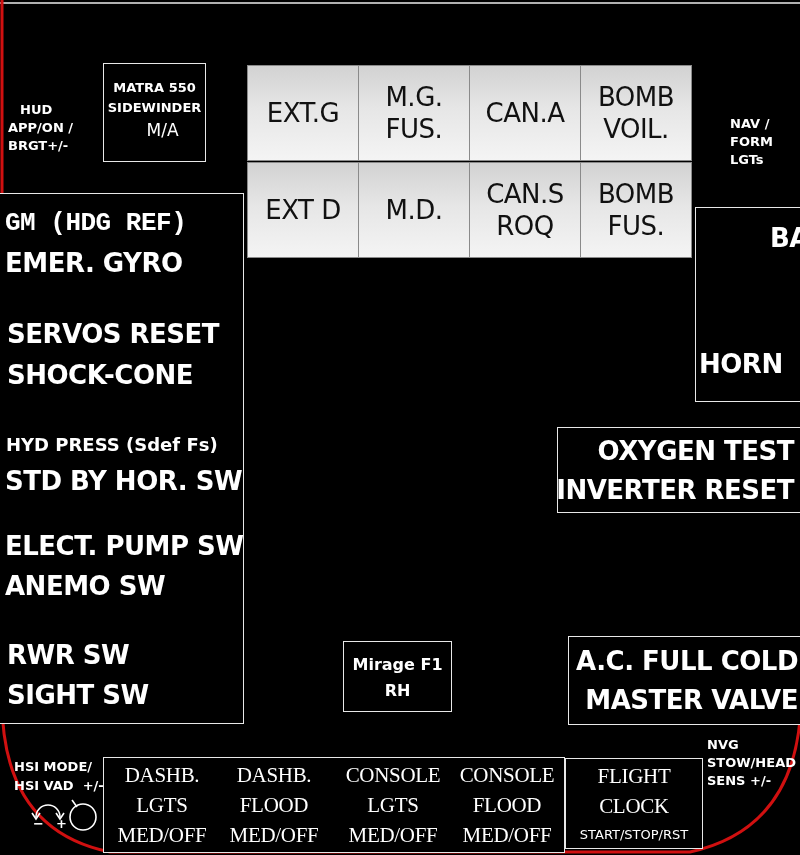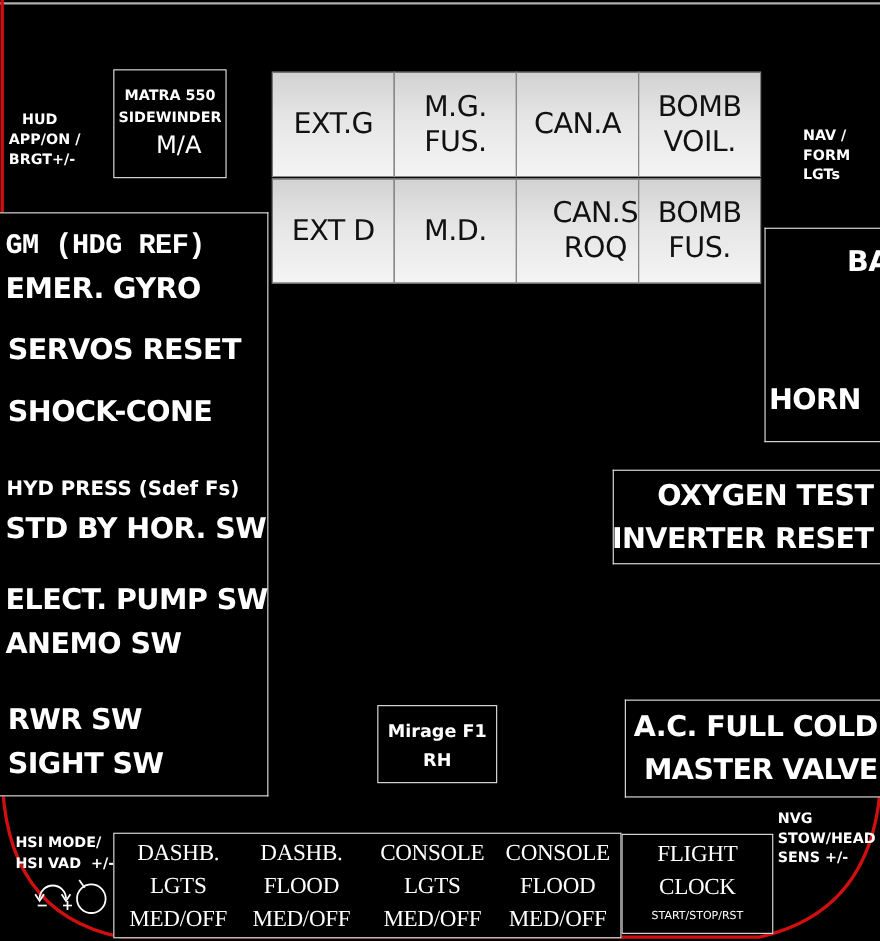--- a/index.html
+++ b/index.html
@@ -31,21 +31,21 @@
   <div style="padding-left:12px;">HUD</div>
   <div>APP/ON /</div>
   <div>BRGT+/-</div>
 </div>
 
 <div class="box" style="left:103px;top:63px;width:103px;height:99px;">
   <div class="lbl small" style="left:0;right:0;top:14px;text-align:center;line-height:20px;">
     <div>MATRA 550</div>
     <div>SIDEWINDER</div>
   </div>
-  <div class="lbl" style="left:16px;right:0;top:56px;text-align:center;font-size:22px;font-weight:normal;">M/A</div>
+  <div class="lbl" style="left:16px;right:0;top:56px;text-align:center;font-size:17px;font-weight:normal;">M/A</div>
 </div>
 
 <div class="grey" style="left:247px;top:65px;width:112px;height:96px;">
     <span>EXT.G</span>
   </div>
 <div class="grey" style="left:358px;top:65px;width:112px;height:96px;">
     <span>M.G.
 FUS.</span>
   </div>
 <div class="grey" style="left:469px;top:65px;width:112px;height:96px;">
@@ -54,39 +54,39 @@
 <div class="grey" style="left:580px;top:65px;width:112px;height:96px;">
     <span>BOMB
 VOIL.</span>
   </div>
 <div class="grey" style="left:247px;top:162px;width:112px;height:96px;">
     <span>EXT D</span>
   </div>
 <div class="grey" style="left:358px;top:162px;width:112px;height:96px;">
     <span>M.D.</span>
   </div>
-<div class="grey" style="left:469px;top:162px;width:112px;height:96px;justify-content:flex-end;">
+<div class="grey" style="left:469px;top:162px;width:112px;height:96px;">
     <span>CAN.S
 ROQ</span>
   </div>
 <div class="grey" style="left:580px;top:162px;width:112px;height:96px;">
     <span>BOMB
 FUS.</span>
   </div>
 
 <div class="lbl small" style="left:730px;top:115px;line-height:18px;">
   <div>NAV /</div>
   <div>FORM</div>
   <div>LGTs</div>
 </div>
 
 <div class="box" style="left:0;top:193px;width:244px;height:531px;border-left:none;">
   <div class="lbl big" style="left:5px;top:14px;font-family:Liberation Mono, monospace;">GM (HDG REF)</div>
   <div class="lbl big" style="left:5px;top:54px;">EMER. GYRO</div>
-  <div class="lbl big" style="left:7px;top:109px;">SERVOS RESET</div>
+  <div class="lbl big" style="left:7px;top:125px;">SERVOS RESET</div>
   <div class="lbl big" style="left:7px;top:166px;">SHOCK-CONE</div>
   <div class="lbl" style="left:6px;top:240px;font-size:18px;">HYD PRESS (Sdef Fs)</div>
   <div class="lbl big" style="left:5px;top:272px;">STD BY HOR. SW</div>
   <div class="lbl big" style="left:5px;top:337px;">ELECT. PUMP SW</div>
   <div class="lbl big" style="left:5px;top:377px;">ANEMO SW</div>
   <div class="lbl big" style="left:7px;top:446px;">RWR SW</div>
   <div class="lbl big" style="left:7px;top:486px;">SIGHT SW</div>
 </div>
 
 <div class="box" style="left:695px;top:207px;width:105px;height:195px;border-right:none;">
@@ -146,20 +146,20 @@
     <div>FLOOD</div>
     <div>MED/OFF</div>
   </div>
 </div>
 
 <div class="box" style="left:565px;top:758px;width:138px;height:91px;">
   <div class="col" style="left:0;right:0;top:2px;line-height:30px;">
     <div>FLIGHT</div>
     <div>CLOCK</div>
   </div>
-  <div class="lbl" style="left:0;right:0;top:68px;text-align:center;font-size:10px;font-weight:normal;">START/STOP/RST</div>
+  <div class="lbl" style="left:0;right:0;top:68px;text-align:center;font-size:13px;font-weight:normal;">START/STOP/RST</div>
 </div>
 
 <div class="lbl small" style="left:707px;top:736px;line-height:18px;">
   <div>NVG</div>
   <div>STOW/HEAD</div>
   <div>SENS +/-</div>
 </div>
 
 </body></html>

